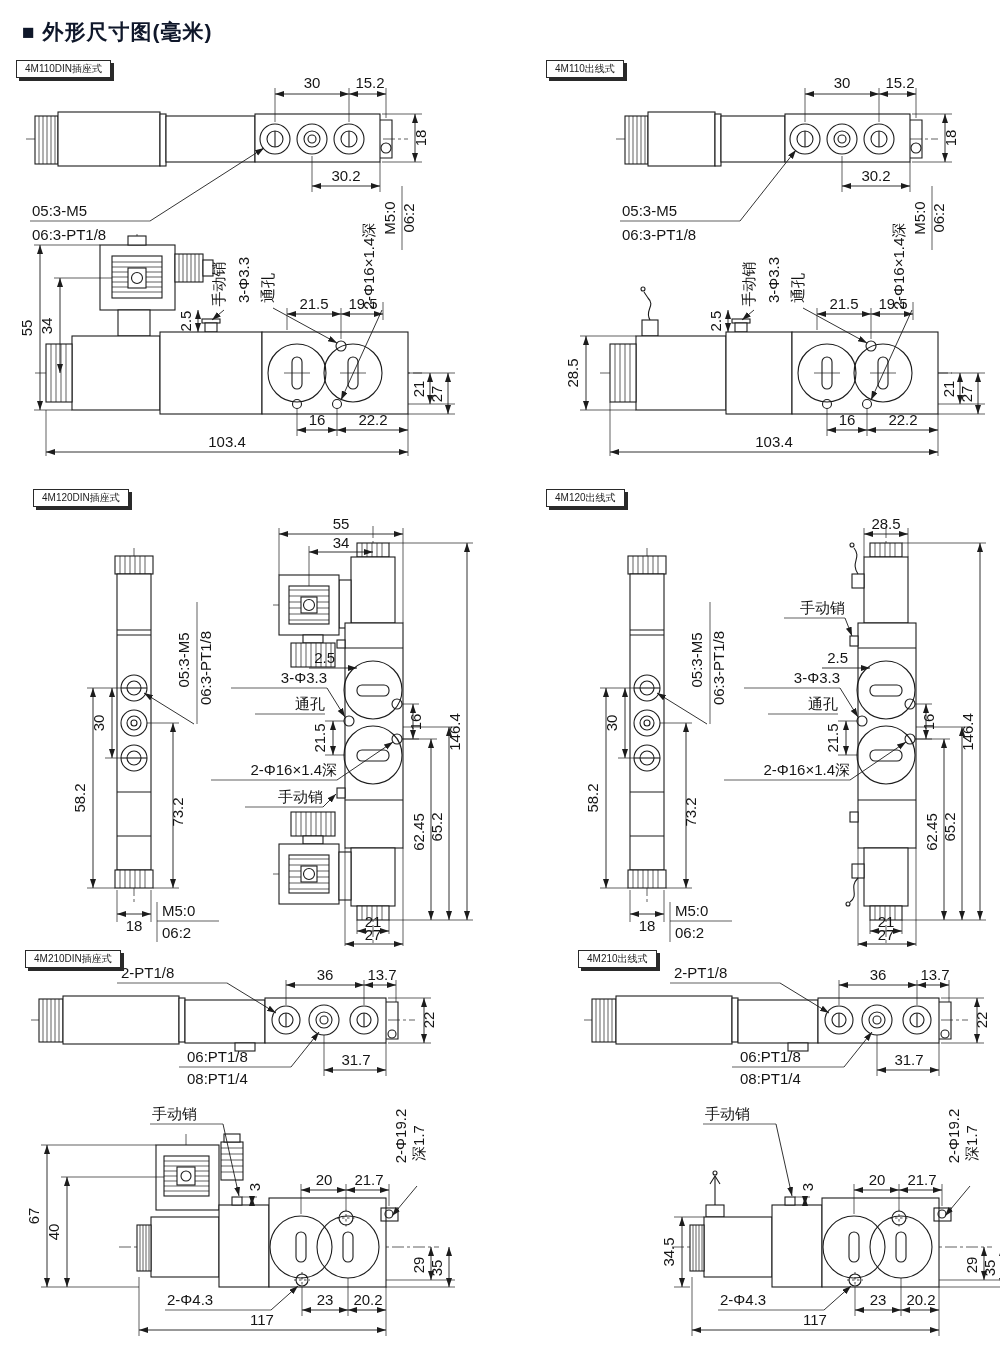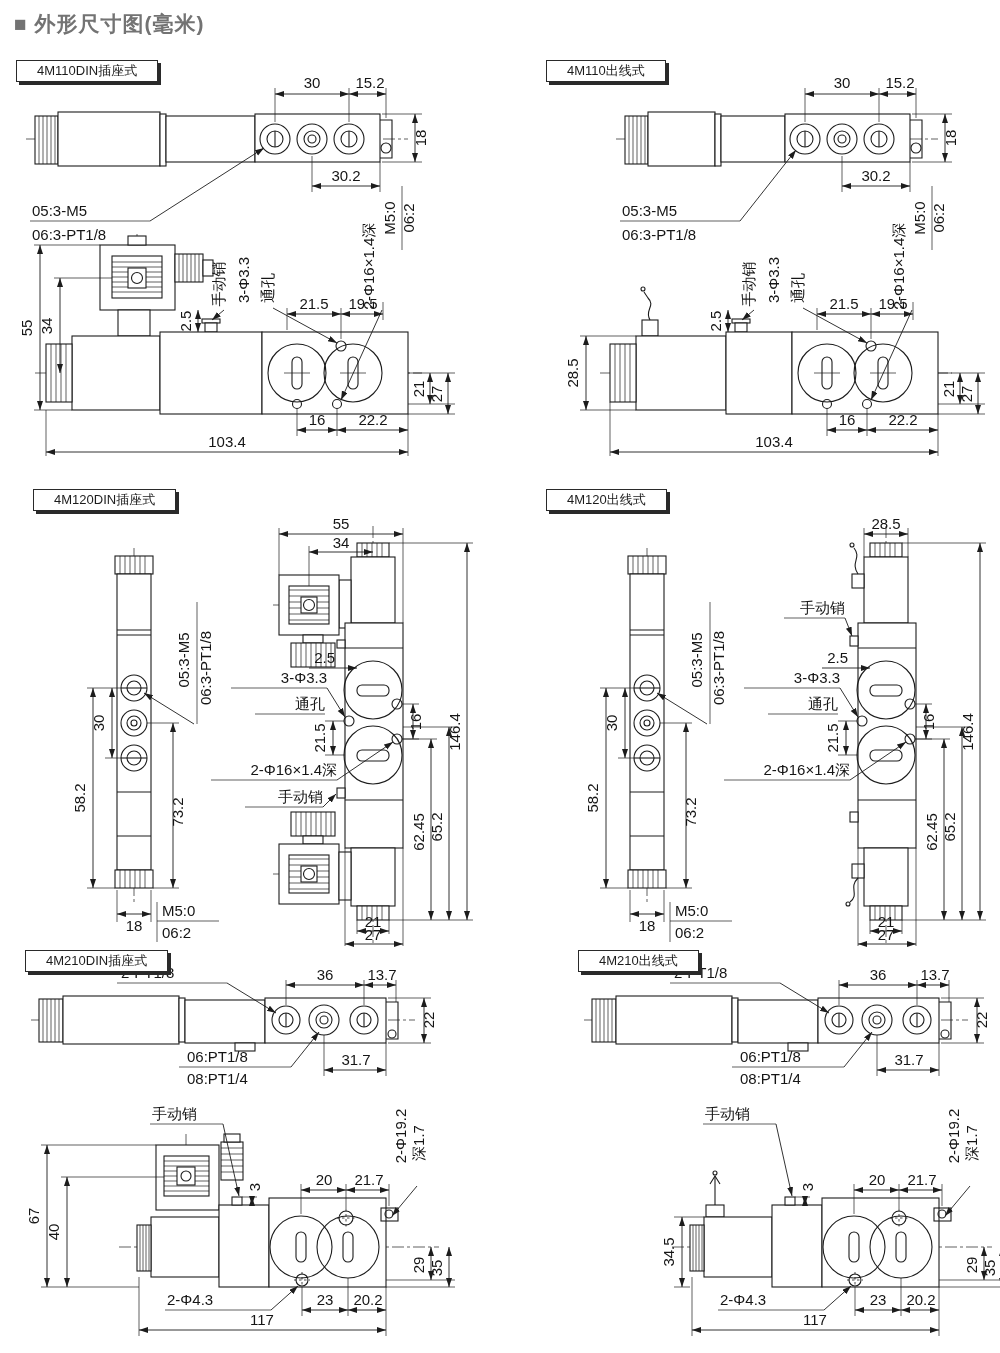--- a/index.html
+++ b/index.html
@@ -1,23 +1,23 @@
 <!DOCTYPE html>
 <html><head>
 <meta charset="utf-8">
 <style>
   html,body{margin:0;padding:0;background:#fff;}
   .page{position:relative;width:1000px;height:1353px;background:#fff;
         font-family:"Liberation Sans",sans-serif;overflow:hidden;}
   .title{position:absolute;left:14px;top:10px;font-size:21px;font-weight:bold;
-         color:#737373;margin:0;letter-spacing:1px;}
+         color:#0f172a;margin:8px;letter-spacing:1px;}
   .panel{position:absolute;width:460px;}
   .tag{position:absolute;left:6px;top:2px;border:1.5px solid #2a2a2a;
-       box-shadow:3px 3px 0 0 #2a2a2a;background:#fff;padding:1px 20px;
-       font-size:13px;color:#1c1c1c;white-space:nowrap;z-index:2;}
+       box-shadow:3px 3px 0 0 #2a2a2a;background:#fff;padding:1px 8px;
+       font-size:10px;color:#1c1c1c;white-space:nowrap;z-index:2;}
   svg.draw{position:absolute;left:0;overflow:visible;}
   .s  {stroke:#1c1c1c;stroke-width:1.1;fill:none;}
   .sf {stroke:#1c1c1c;stroke-width:1.1;fill:#fff;}
   .thin{stroke:#1c1c1c;stroke-width:0.7;fill:none;}
   .cl {stroke:#1c1c1c;stroke-width:0.7;fill:none;stroke-dasharray:12 3 3 3;}
   .dsh{stroke:#1c1c1c;stroke-width:0.8;fill:none;stroke-dasharray:2.5 2.5;}
   .dim{stroke:#1c1c1c;stroke-width:0.9;fill:none;
        marker-start:url(#ah);marker-end:url(#ah);}
   .ldr{stroke:#1c1c1c;stroke-width:0.9;fill:none;marker-end:url(#ah);}
   text{font-family:"Liberation Sans",sans-serif;fill:#151515;}

